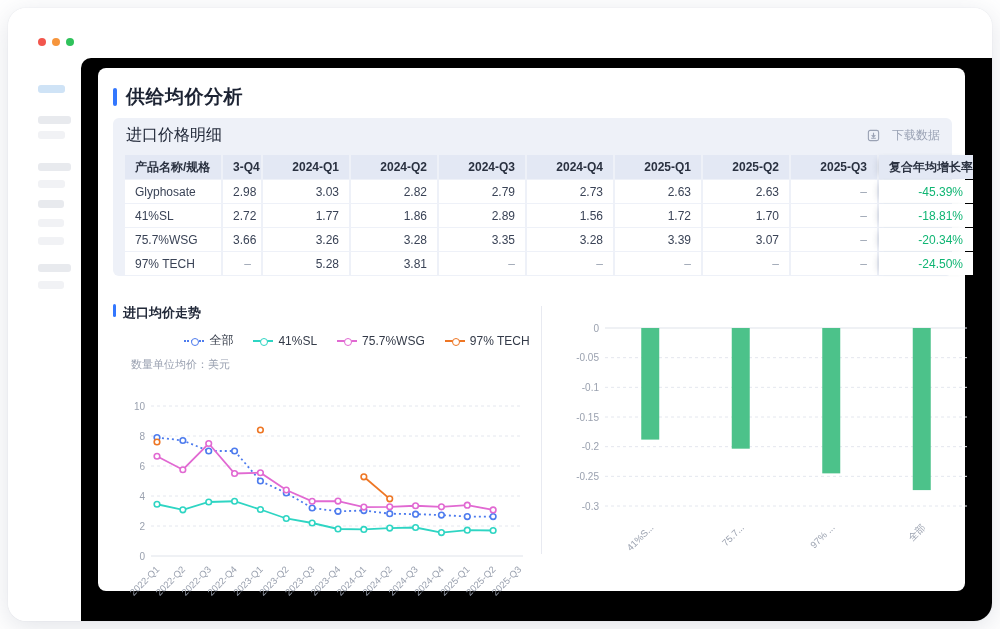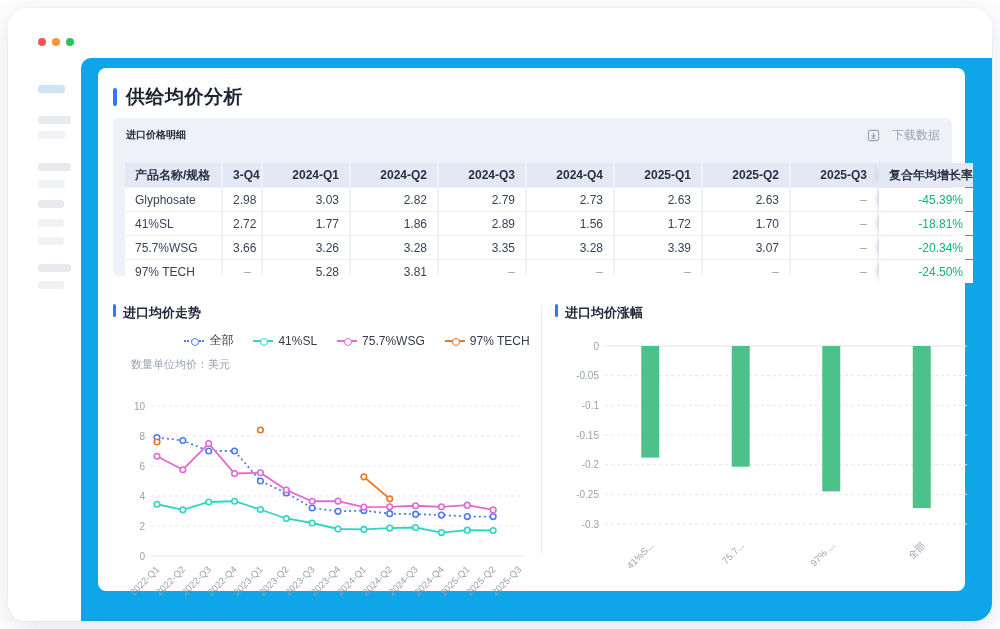--- a/index.html
+++ b/index.html
@@ -10,32 +10,32 @@
   .topbar{position:absolute;left:0;top:0;right:0;height:50px;background:#fff;}
   .dots{position:absolute;left:30px;top:30px;display:flex;gap:6px;}
   .dot{width:8px;height:8px;border-radius:50%;}
   
   .sidebar{position:absolute;left:0;top:50px;bottom:0;width:73px;background:#fff;}
   .skel{height:8px;border-radius:3px;margin-left:30px;}
   .skel.blue{background:#cfe3f6;}
   .skel.dark{background:#e8eaee;}
   .skel.light{background:#f1f2f5;}
   
-  .main{position:absolute;left:73px;top:50px;right:0;bottom:0;background:#0ea5e9;border-top-left-radius:10px;}
+  .main{position:absolute;left:73px;top:50px;right:0;bottom:0;background:#000000;border-top-left-radius:10px;}
   .card{position:absolute;left:17px;top:10px;right:27px;bottom:30px;background:#fff;border-radius:8px;}
   
   .title-row{position:absolute;left:15px;top:16px;display:flex;align-items:center;gap:9px;}
   .accent{width:4px;height:18px;border-radius:2px;}
   .page-title{font-size:19px;font-weight:700;color:#1c2333;letter-spacing:.5px;}
   
   .table-panel{position:absolute;left:15px;top:50px;right:13px;height:158px;background:#eef1f8;border-radius:6px;}
   .panel-head{height:30px;display:flex;align-items:center;justify-content:space-between;padding:2px 12px 0 13px;}
-  .panel-title{font-size:10px;font-weight:700;color:#232a3a;}
+  .panel-title{font-size:16px;font-weight:400;color:#232a3a;}
   .download-btn{display:flex;align-items:center;gap:12px;font-size:12px;color:#9aa2b4;cursor:pointer;background:none;border:none;padding:0;font-family:inherit;}
-  .tbl-wrap{margin:12px 10px;}
+  .tbl-wrap{margin:4px 10px;}
   table.grid{width:100%;border-collapse:separate;border-spacing:2px 1px;table-layout:fixed;}
   table.grid th{background:#e3e8f4;color:#2a3140;font-size:12px;font-weight:700;height:24px;padding:0 10px;white-space:nowrap;overflow:hidden;}
   table.grid td{background:#fff;color:#3a4356;font-size:12px;height:23px;padding:0 10px;white-space:nowrap;}
   table.grid th.num,table.grid td.num{text-align:right;}
   table.grid th.txt,table.grid td.txt{text-align:left;}
   table.grid td.dash{color:#9aa3b2;}
   td.cagr{font-weight:500;}
   th.cagr-h{font-size:11.5px;}
   .fixedcol{box-shadow:-5px 0 6px -4px rgba(60,70,100,.20);}
   
@@ -305,24 +305,20 @@
                 <circle cx="147.42857142857144" cy="41.999999999999986" r="2.8" fill="#fff" stroke="#ee7624" stroke-width="1.6"></circle>
                 <circle cx="250.85714285714286" cy="88.8" r="2.8" fill="#fff" stroke="#ee7624" stroke-width="1.6"></circle>
                 <circle cx="276.7142857142857" cy="110.85" r="2.8" fill="#fff" stroke="#ee7624" stroke-width="1.6"></circle>
               </g>
             </svg>
         </div>
 
         <div class="vdivider"></div>
 
         <div class="chart-right">
-          <div class="chart-title-row">
-            <span class="chart-accent" style="background: rgb(51, 119, 254);"></span>
-            <span class="chart-title">进口均价涨幅</span>
-          </div>
           <svg id="bar-svg" width="424" height="250" viewBox="0 0 424 250">
               <line x1="50" y1="24" x2="412" y2="24" stroke="#dfe3ea" stroke-width="1" stroke-dasharray="none"></line>
               <text x="44" y="27.5" font-size="10" fill="#9aa1af" text-anchor="end">0</text>
               <line x1="50" y1="53.66666666666667" x2="412" y2="53.66666666666667" stroke="#e4e7ee" stroke-width="1" stroke-dasharray="3 3"></line>
               <text x="44" y="57.16666666666667" font-size="10" fill="#9aa1af" text-anchor="end">-0.05</text>
               <line x1="50" y1="83.33333333333334" x2="412" y2="83.33333333333334" stroke="#e4e7ee" stroke-width="1" stroke-dasharray="3 3"></line>
               <text x="44" y="86.83333333333334" font-size="10" fill="#9aa1af" text-anchor="end">-0.1</text>
               <line x1="50" y1="113" x2="412" y2="113" stroke="#e4e7ee" stroke-width="1" stroke-dasharray="3 3"></line>
               <text x="44" y="116.5" font-size="10" fill="#9aa1af" text-anchor="end">-0.15</text>
               <line x1="50" y1="142.66666666666669" x2="412" y2="142.66666666666669" stroke="#e4e7ee" stroke-width="1" stroke-dasharray="3 3"></line>

